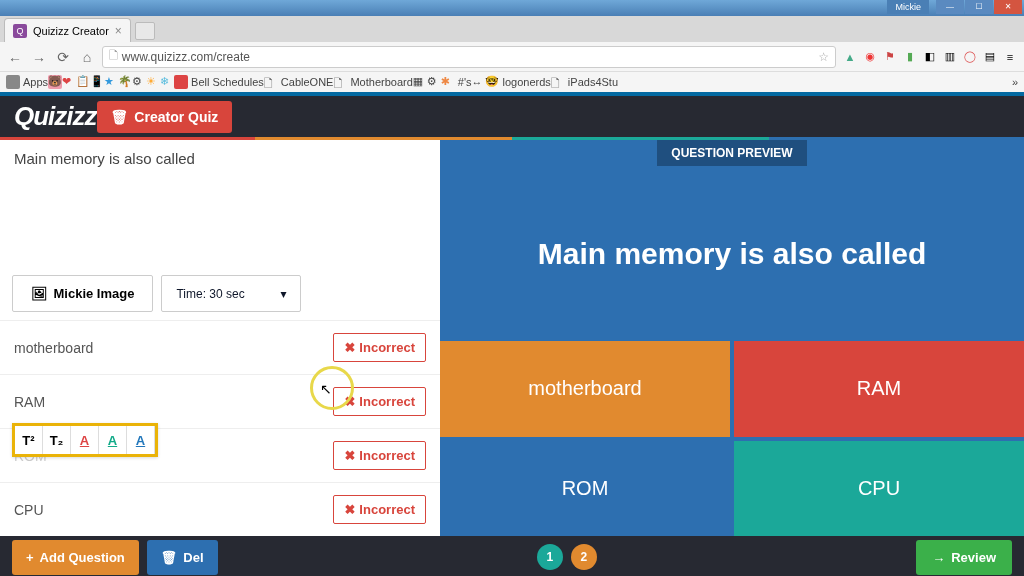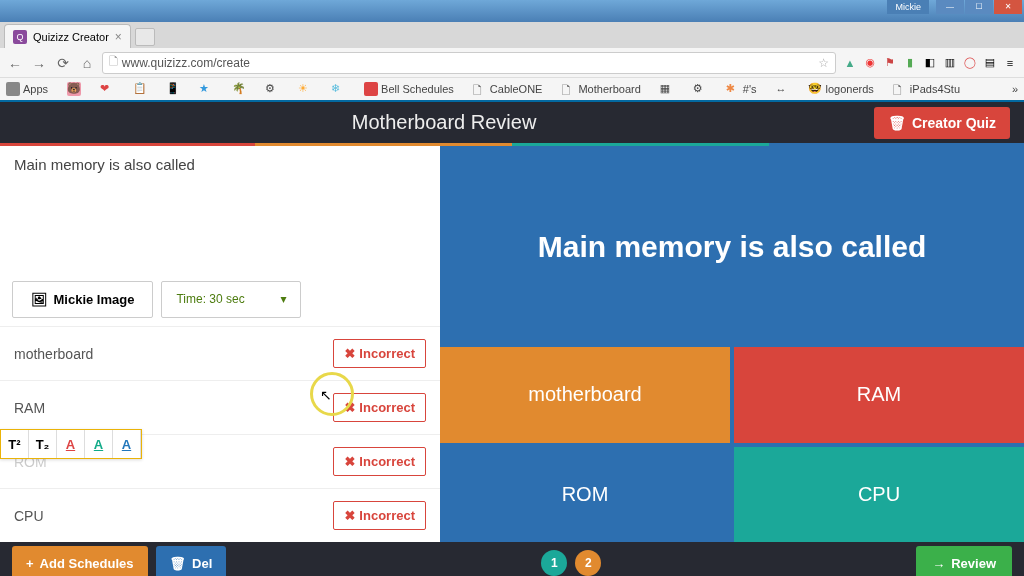--- a/index.html
+++ b/index.html
@@ -1,50 +1,50 @@
 <!DOCTYPE html>
 <html><head>
 <meta charset="utf-8">
 <style>
 *{margin:0;padding:0;box-sizing:border-box;font-family:"Segoe UI",Arial,sans-serif}
 body{background:#1a1a1a;width:1024px;height:576px;overflow:hidden;position:relative}
-.winbar{height:22px;background:linear-gradient(#6fa8d8,#4a7fb5);position:relative}
+.winbar{height:16px;background:linear-gradient(#6fa8d8,#4a7fb5);position:relative}
 .wincap{position:absolute;right:2px;top:0;height:14px;display:flex;gap:1px}
 .wincap div{width:28px;height:14px;font-size:8px;color:#fff;text-align:center;line-height:14px}
 .wmin{background:#5a8ac0}.wmax{background:#5a8ac0}.wcls{background:#d45540}
 .wlabel{position:absolute;right:95px;top:0;font-size:9px;color:#fff;background:#4a7fb5;padding:0 8px;height:14px;line-height:14px}
 .tabbar{height:26px;background:#d8d8d8;display:flex;align-items:end;padding-left:4px}
 .tab{background:#f5f5f5;border-radius:4px 4px 0 0;height:24px;display:flex;align-items:center;gap:6px;padding:0 8px;font-size:11px;border:1px solid #bbb;border-bottom:none}
 .tab .fav{width:14px;height:14px;background:#8a4a9c;border-radius:2px;color:#fff;font-size:9px;text-align:center;line-height:14px}
 .tab .x{color:#888;font-size:12px}
 .newtab{width:20px;height:18px;background:#e8e8e8;border:1px solid #bbb;margin-left:4px;margin-bottom:2px;border-radius:2px}
 .addrrow{height:30px;background:#f5f5f5;display:flex;align-items:center;padding:0 6px;gap:6px;border-bottom:1px solid #ddd}
 .navbtn{color:#666;font-size:14px;cursor:pointer;width:18px;text-align:center}
 .addrbox{flex:1;height:22px;border:1px solid #ccc;border-radius:3px;display:flex;align-items:center;padding:0 6px;background:#fff;font-size:12px;color:#555}
 .addrbox .lock{color:#888;margin-right:4px;font-size:11px}
 .addrext{display:flex;gap:4px;align-items:center}
 .addrext span{width:16px;height:16px;font-size:11px;display:flex;align-items:center;justify-content:center}
-.bmbar{height:24px;background:#f5f5f5;display:flex;align-items:center;padding:0 6px;gap:19px;font-size:11px;color:#444;border-bottom:2px solid #0369a1}
+.bmbar{height:24px;background:#f5f5f5;display:flex;align-items:center;padding:0 6px;gap:0;font-size:11px;color:#444;border-bottom:4px solid #0369a1}
 .bmbar .bm{display:flex;align-items:center;gap:3px;cursor:pointer}
 .bmbar .ico{width:14px;height:14px;display:inline-block;border-radius:2px}
 .app{position:relative;height:calc(576px - 14px - 26px - 30px - 24px)}
 .topbar{height:44px;background:#272932;display:flex;align-items:center;padding:0 14px;color:#fff;border-bottom:3px solid;border-image:linear-gradient(90deg,#d8453c 0 25%,#e18a2f 25% 50%,#1ba899 50% 75%,#2d6fb0 75% 100%) 1}
 .logo{font-size:26px;font-weight:800;letter-spacing:-1px;font-style:italic}
 .qtitle{flex:1;text-align:center;font-size:20px;font-weight:300;color:#eee}
 .delbtn{background:#d8453c;border:none;color:#fff;padding:8px 14px;font-size:14px;font-weight:600;border-radius:3px;display:flex;align-items:center;gap:6px;cursor:pointer}
 .body{display:flex;height:calc(100% - 44px - 42px)}
 .left{width:440px;background:#fff;display:flex;flex-direction:column}
 .qtext{padding:10px 14px;font-size:15px;color:#444;height:130px}
 .ctrlrow{display:flex;gap:8px;padding:8px 12px}
 .upl{border:1px solid #ccc;background:#fff;padding:10px 18px;font-size:13px;font-weight:700;display:flex;align-items:center;gap:6px;cursor:pointer;border-radius:2px}
-.timesel{border:1px solid #ccc;background:#fff;padding:10px 14px;font-size:12px;color:#4d7c0f;border-radius:2px;display:flex;align-items:flex-start;justify-content:space-between;width:140px;cursor:pointer;position:relative}
+.timesel{border:1px solid #ccc;background:#fff;padding:10px 14px;font-size:12px;color:#0f172a;border-radius:2px;display:flex;align-items:center;justify-content:space-between;width:140px;cursor:pointer;position:relative}
 .ansrow{border-top:1px solid #eee;padding:12px 14px;display:flex;align-items:center;justify-content:space-between;position:relative}
 .ansrow .atxt{font-size:14px;color:#555}
 .incbtn{border:1px solid #d8453c;color:#d8453c;background:#fff;padding:6px 10px;font-weight:700;font-size:13px;border-radius:2px;display:flex;align-items:center;gap:4px;cursor:pointer}
-.fmtbar{position:absolute;left:0;top:-6px;background:#fff;border:1px solid #eab308;display:flex;box-shadow:0 1px 3px rgba(0,0,0,.15)}
+.fmtbar{position:absolute;left:12px;top:-6px;background:#fff;border:3px solid #eab308;display:flex;box-shadow:0 1px 3px rgba(0,0,0,.15)}
 .fmtbar span{width:28px;height:28px;display:flex;align-items:center;justify-content:center;border-right:1px solid #ddd;font-weight:700;font-size:13px;cursor:pointer}
 .right{flex:1;background:#2d6fb0;display:flex;flex-direction:column}
 .prevlab{align-self:center;background:#1f4f7f;color:#fff;font-size:12px;font-weight:700;padding:6px 14px;margin-top:0}
 .prevq{flex:1;display:flex;align-items:center;justify-content:center;color:#fff;font-size:30px;font-weight:700;text-align:center;padding:10px 40px;line-height:1.4}
 .tiles{display:grid;grid-template-columns:1fr 1fr;grid-template-rows:1fr 1fr;height:195px;gap:4px;padding:0;background:#2d6fb0}
 .tile{display:flex;align-items:center;justify-content:center;color:#fff;font-size:20px;font-weight:400}
 .t0{background:#e18a2f}.t1{background:#d8453c}.t2{background:#2d6fb0}.t3{background:#1ba899}
 .footer{height:42px;background:#272932;display:flex;align-items:center;padding:0 12px;gap:8px}
 .addq{background:#e18a2f;color:#fff;border:none;padding:10px 14px;font-weight:700;font-size:13px;border-radius:3px;display:flex;align-items:center;gap:6px;cursor:pointer}
 .delq{background:#2d6fb0;color:#fff;border:none;padding:10px 14px;font-weight:700;font-size:13px;border-radius:3px;display:flex;align-items:center;gap:6px;cursor:pointer}
@@ -162,21 +162,21 @@
     </span>
   <span class="bm">
       <span class="ico">🗋</span>
       <span>iPads4Stu</span>
     </span>
   <span style="margin-left:auto" class="bm">»</span>
 </div>
 
 <div class="app">
   <div class="topbar">
-    <div class="qtitle">Motherboard Review</div>
+    <div class="logo">Quizizz</div>
     <button class="delbtn">
       <span>🗑</span>
       <span>Creator Quiz</span>
     </button>
   </div>
 
   <div class="body">
     <div class="left">
       <div class="qtext">Main memory is also called</div>
       <div class="ctrlrow">
@@ -220,34 +220,35 @@
       <div class="ansrow">
         <span class="atxt">CPU</span>
         <div class="incbtn">
             <span>✖</span>
             <span>Incorrect</span>
           </div>
       </div>
     </div>
 
     <div class="right">
+      <div class="prevlab">QUESTION PREVIEW</div>
       <div class="prevq">Main memory is also called</div>
       <div class="tiles">
         <div class="tile t0">motherboard</div>
         <div class="tile t1">RAM</div>
         <div class="tile t2">ROM</div>
         <div class="tile t3">CPU</div>
       </div>
     </div>
   </div>
 
   <div class="footer">
     <button class="addq">
       <span>+</span>
-      <span>Add Schedules</span>
+      <span>Add Question</span>
     </button>
     <button class="delq">
       <span>🗑</span>
       <span>Del</span>
     </button>
     <div class="qnums">
       <div class="qnum qn1">1</div>
       <div class="qnum qn2">2</div>
     </div>
     <button class="finish">

